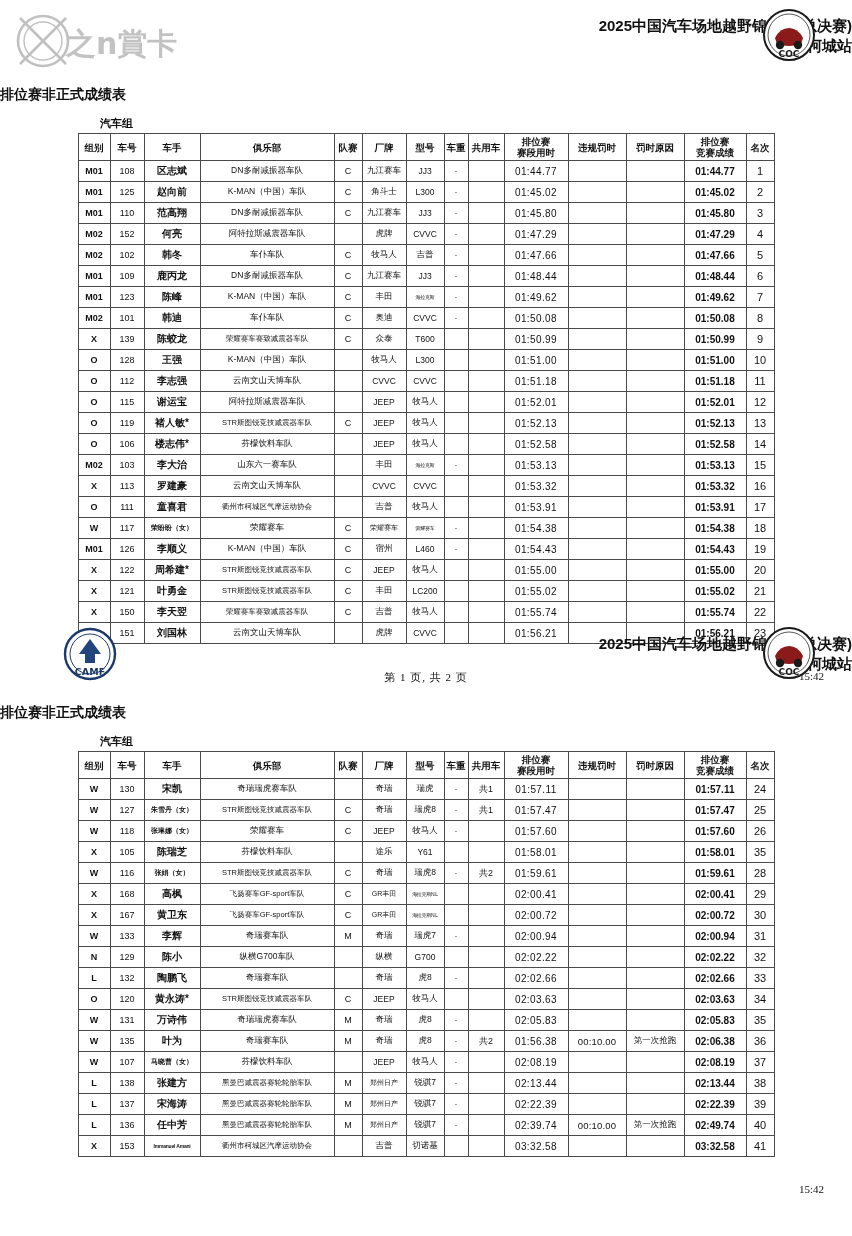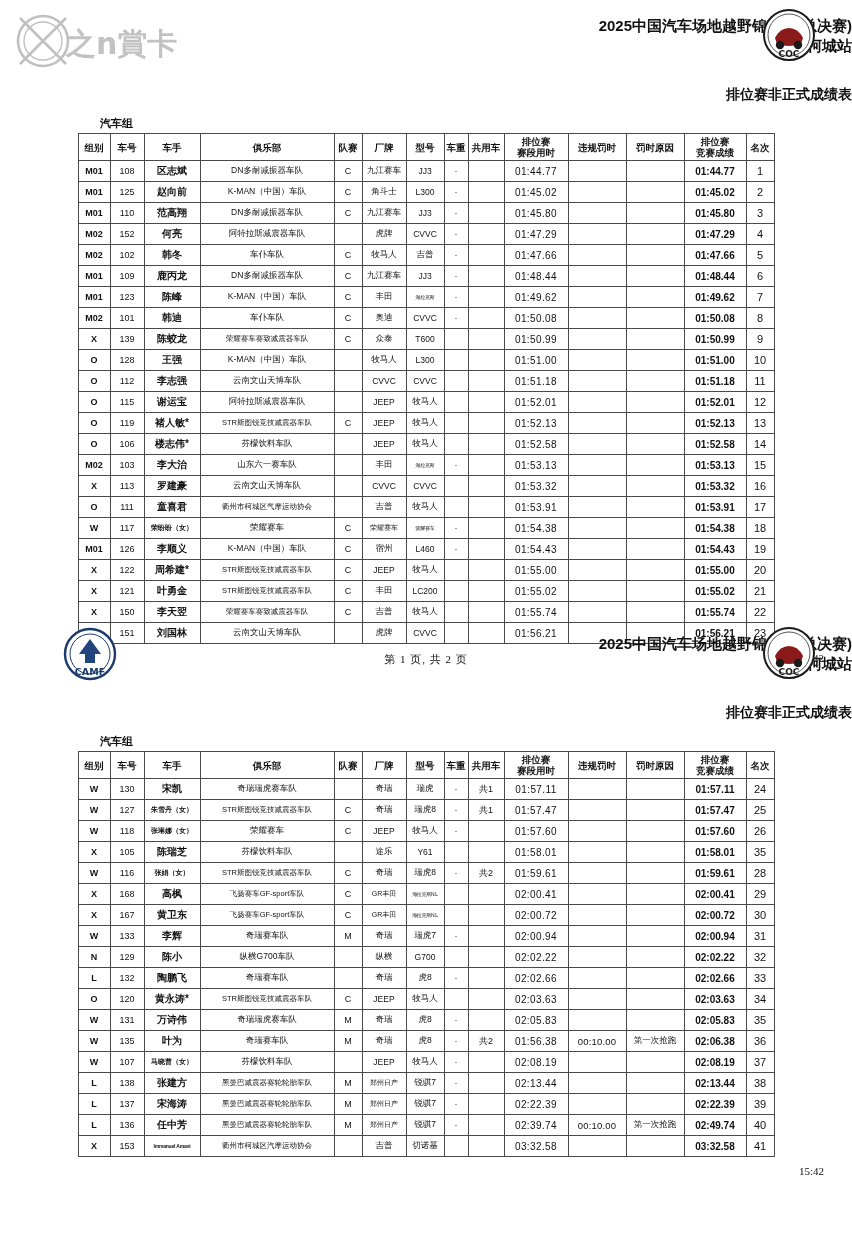--- a/index.html
+++ b/index.html
@@ -49,27 +49,26 @@
     width:56px;height:56px;
   }
   
   .coc{
     position:absolute;
     right:36px; top:8px;
     width:54px;height:54px;text-align:right;
   }
 
   .subtitle{
-    text-align:right;
+    text-align:left;
     font-weight:bold;
     font-size:14px;
     margin-top:12px;
     margin-bottom:12px;
     font-family:"Liberation Sans","DejaVu Sans",sans-serif;
-    padding-left:8px;
   }
   .grouplabel{
     margin-left:100px;
     font-size:11px;
     font-weight:bold;
     margin-bottom:2px;
     font-family:"Liberation Sans","DejaVu Sans",sans-serif;
   }
 
   
@@ -111,21 +110,21 @@
   td.dot{font-size:9px;}
   td.seg{font-family:"Liberation Serif","DejaVu Serif",serif;font-size:10px;letter-spacing:.4px;}
   td.res{font-family:"Liberation Serif","DejaVu Serif",serif;font-weight:bold;font-size:10px;}
   td.rank{font-family:"Liberation Serif","DejaVu Serif",serif;font-size:11px;}
   td.pen{font-family:"Liberation Serif","DejaVu Serif",serif;font-size:9.5px;letter-spacing:.2px;margin-top:32px;}
   td.reason{font-size:8.5px;margin-top:14px;}
 
   
   .footer{
     position:relative;
-    margin-top:8px;
+    margin-top:26px;
     height:18px;
     font-size:11px;
   }
   .footer .pg{
     text-align:center;
     letter-spacing:1px;
     font-family:"Liberation Serif","DejaVu Serif",serif;
   }
   .footer .time{
     position:absolute;

